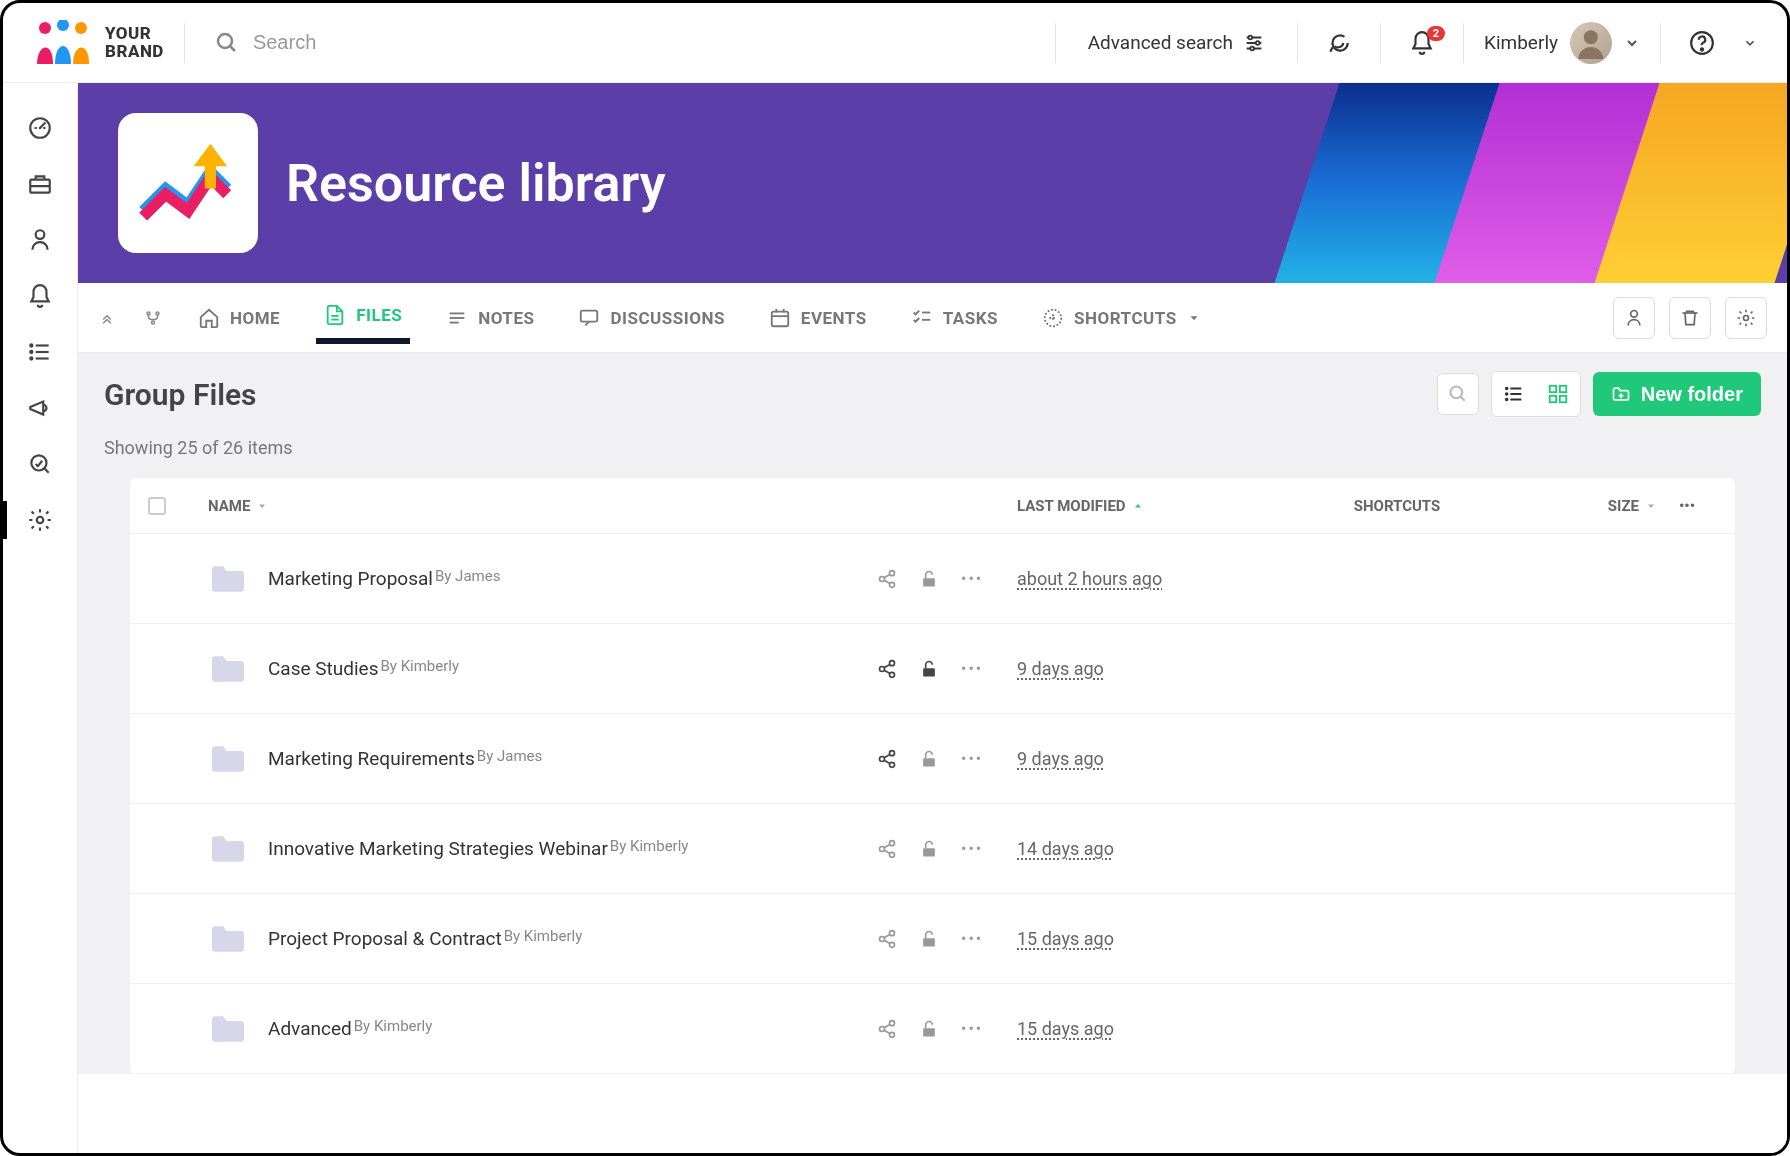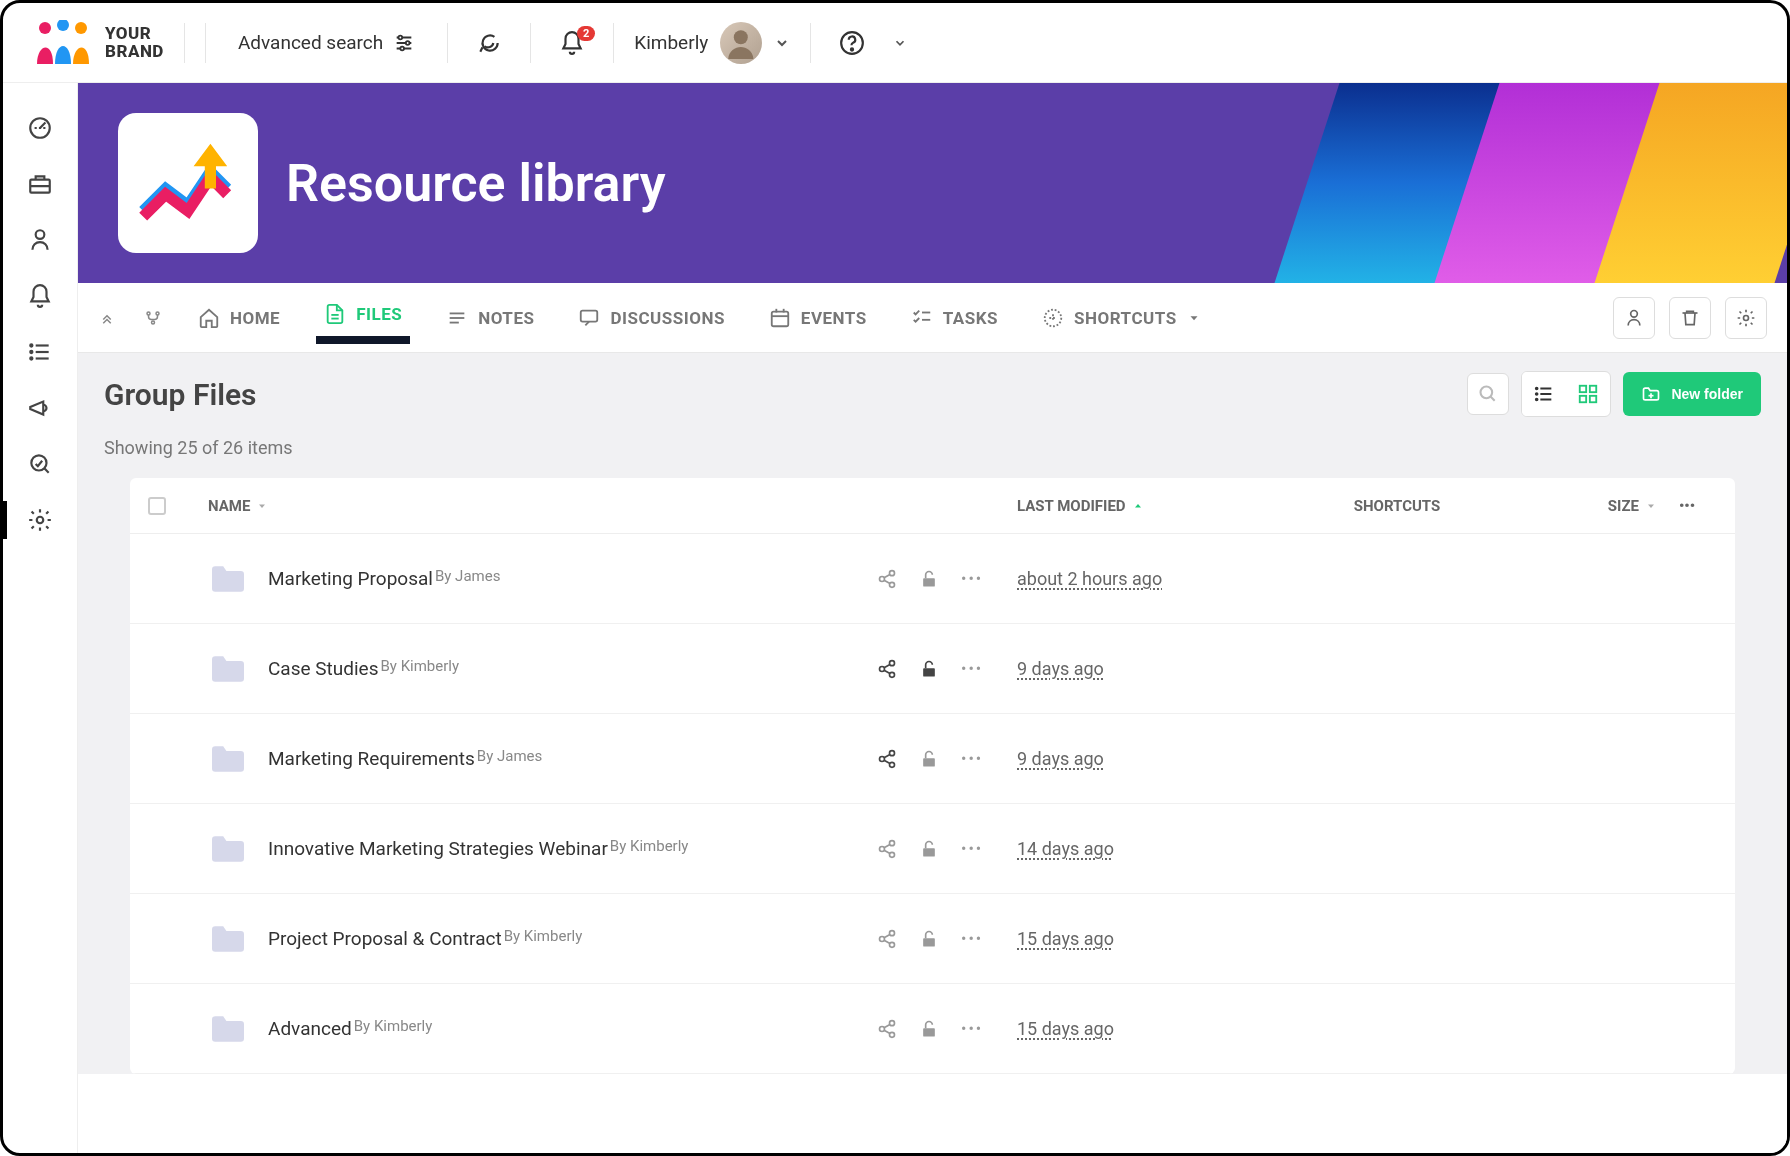--- a/index.html
+++ b/index.html
@@ -42,34 +42,34 @@
 .banner-shapes { position: absolute; right: 0; top: 0; bottom: 0; display: flex; gap: 0; }
 .skew { width: 180px; transform: skewX(-18deg); margin-right: -20px; }
 .skew.s1 { background: linear-gradient(180deg,#0b2f8f,#1a6fd6,#22b2e6); }
 .skew.s2 { background: linear-gradient(180deg,#b22fd6,#e05de8); }
 .skew.s3 { background: linear-gradient(180deg,#f5a623,#ffcf33); }
 
 
 .tabs { height: 70px; display: flex; align-items: center; padding: 8px 20px; gap: 28px; border-bottom: 1px solid #e8e8e8; background:#fff; }
 .crumb-btn { color: #888; cursor: pointer; }
 .tab { display: flex; align-items: center; gap: 10px; color: #777; font-weight: 700; font-size: 17px; letter-spacing: .5px; cursor: pointer; padding: 0 8px; height: 100%; }
-.tab.active { color: #1fc979; border-bottom: 8px solid #0f172a; }
+.tab.active { color: #1fc979; border-bottom: 6px solid #0f172a; }
 .tabs-right { margin-left: auto; display: flex; gap: 14px; }
 .icon-btn { width: 42px; height: 42px; border: 1px solid #ddd; border-radius: 6px; display:flex; align-items:center; justify-content:center; color:#666; cursor:pointer; background:#fff; }
 
 
 .tool-area { background: #f1f1f3; padding: 18px 26px 0; }
 .tool-top { display: flex; align-items: center; justify-content: space-between; margin-bottom: 20px; }
 .section-title { font-size: 30px; font-weight: 600; color: #444; }
 .tool-right { display: flex; gap: 12px; align-items: center; }
 .viewgrp { display: flex; border: 1px solid #ddd; border-radius: 6px; overflow: hidden; background:#fff; }
 .viewgrp .view { width: 44px; height: 44px; display:flex; align-items:center; justify-content:center; cursor:pointer; color:#777; }
 .viewgrp .view.active { background:#fff; color:#333; }
 .viewgrp .view.gridv { color:#1fc979; }
-.btn-green { background:#1fc979; color:#fff; border:none; border-radius:6px; height:44px; padding:0 18px; font-size:14px; font-weight:600; display:flex; align-items:center; gap:10px; cursor:pointer; }
+.btn-green { background:#1fc979; color:#fff; border:none; border-radius:6px; height:44px; padding:0 18px; font-size:20px; font-weight:600; display:flex; align-items:center; gap:10px; cursor:pointer; }
 .btn-green.split { padding-right: 44px; position: relative; }
 .btn-green.split::after { content:""; position:absolute; right:38px; top:8px; bottom:8px; width:1px; background:rgba(255,255,255,.35); }
 .btn-green .chevd { position:absolute; right:12px; }
 .count-text { color:#777; font-size:18px; margin-bottom: 20px; }
 
 
 .table-wrap { background:#fff; border-radius:6px; flex:1; overflow:auto; margin:0 26px 0; }
 .thead, .trow { display:grid; grid-template-columns: 60px 1fr 140px 280px 200px 160px 60px; align-items:center; padding: 0 18px; }
 .thead { height:56px; border-bottom:1px solid #eee; color:#666; font-weight:700; font-size:15px; }
 .thead .th { display:flex; align-items:center; gap:6px; cursor:pointer; }
@@ -104,20 +104,29 @@
             <path d="M22 44 C22 20 38 20 38 44 Z" fill="#2196f3"></path>
             <path d="M40 44 C40 24 56 20 56 44 Z" fill="#ff9800"></path>
           </svg>
       </div>
       <div class="logo-text">
         <div>YOUR</div>
         <div>BRAND</div>
       </div>
     </div>
     <div class="vdiv"></div>
+    <div class="search-wrap">
+      <span class="search-icon">
+        <svg width="24" height="24" viewBox="0 0 24 24" fill="none" stroke="currentColor" stroke-width="2.5">
+            <circle cx="10" cy="10" r="7"></circle>
+            <line x1="20" y1="20" x2="15" y2="15"></line>
+          </svg>
+      </span>
+      <input class="search-input" placeholder="Search" style="">
+    </div>
     <div class="vdiv"></div>
     <div class="adv-search">
       <span>Advanced search</span>
       <svg width="22" height="22" viewBox="0 0 24 24" fill="none" stroke="currentColor" stroke-width="2">
           <line x1="4" y1="6" x2="20" y2="6"></line>
           <circle cx="8" cy="6" r="2" fill="#fff"></circle>
           <line x1="4" y1="12" x2="20" y2="12"></line>
           <circle cx="16" cy="12" r="2" fill="#fff"></circle>
           <line x1="4" y1="18" x2="20" y2="18"></line>
           <circle cx="10" cy="18" r="2" fill="#fff"></circle>

